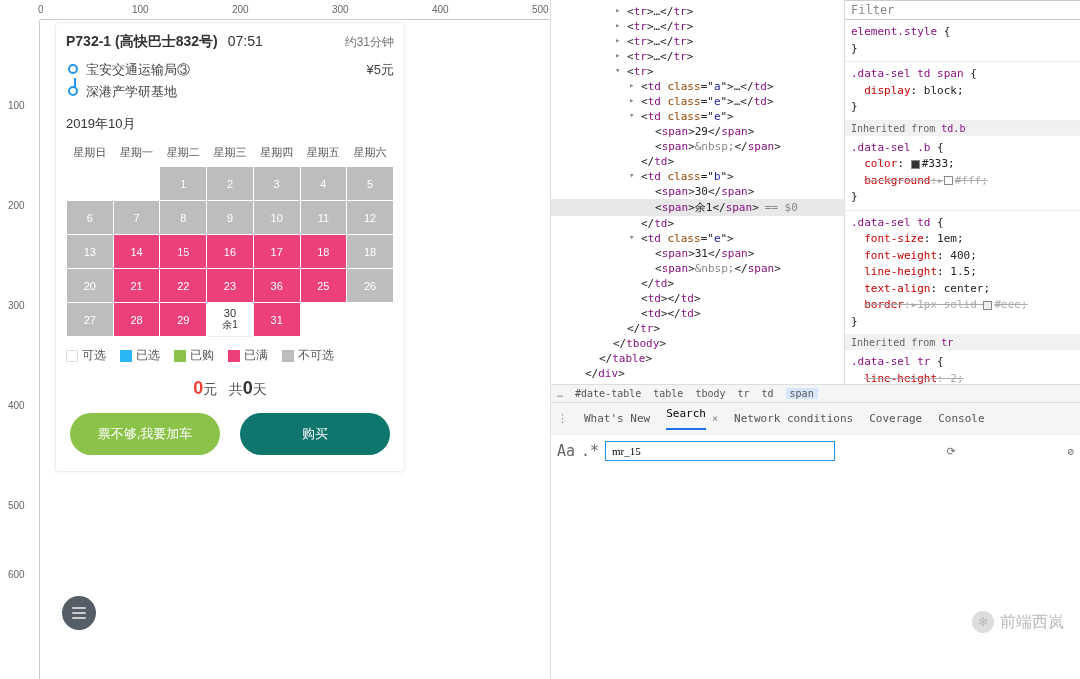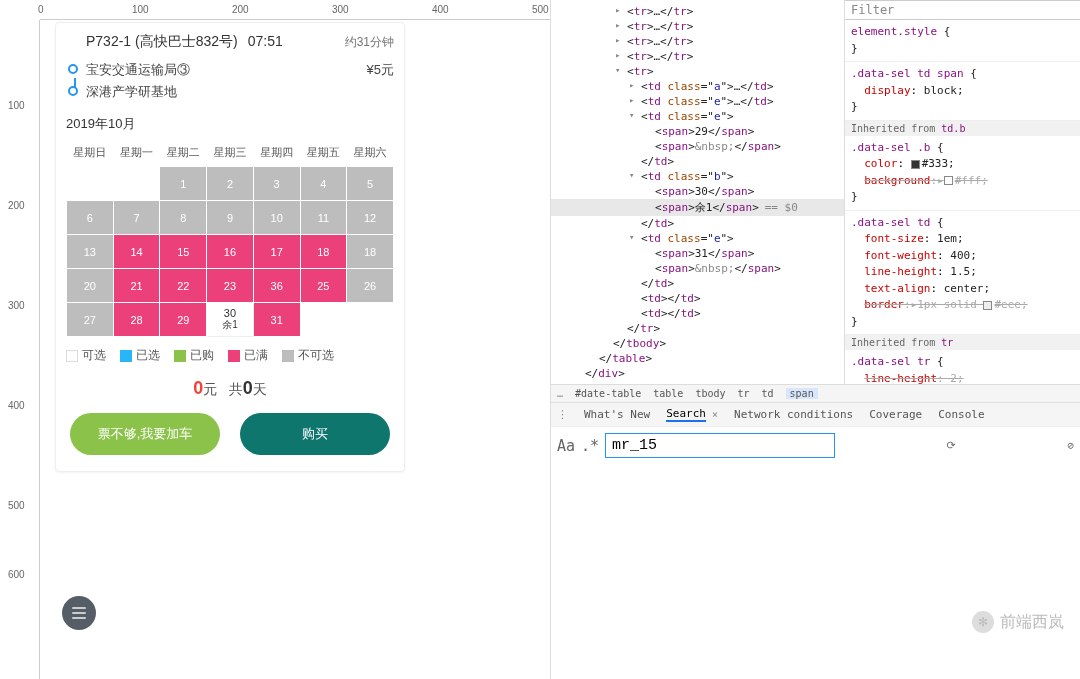--- a/index.html
+++ b/index.html
@@ -5,21 +5,21 @@
 * { margin: 0; padding: 0; box-sizing: border-box; }
 body { font-family: -apple-system, "Helvetica Neue", Arial, sans-serif; background: #fff; width: 1080px; height: 679px; overflow: hidden; position: relative; }
 .rulers { position: absolute; top: 0; left: 0; pointer-events: none; }
 .ruler-h { position: absolute; top: 0; left: 40px; height: 20px; width: 510px; border-bottom: 1px solid #ccc; font-size: 10px; color: #666; }
 .ruler-h span { position: absolute; top: 4px; }
 .ruler-v { position: absolute; top: 20px; left: 0; width: 40px; height: 659px; border-right: 1px solid #ccc; font-size: 10px; color: #666; }
 .ruler-v span { position: absolute; left: 8px; }
 
 .app { position: absolute; left: 55px; top: 22px; width: 350px; background: #fff; border: 1px solid #eee; border-radius: 4px; box-shadow: 0 1px 3px rgba(0,0,0,0.05); padding: 10px 10px 16px; }
 .title-row { display: flex; align-items: baseline; gap: 10px; font-size: 14px; color: #333; margin-bottom: 10px; }
-.title-row .t1 { font-weight: 400; margin-left: 20px; }
+.title-row .t1 { font-weight: 700; }
 .title-row .t3 { margin-left: auto; color: #777; font-size: 12px; }
 .stops { margin: 6px 0 14px; }
 .stop { position: relative; padding-left: 20px; font-size: 13px; color: #444; margin: 4px 0; display: flex; align-items: center; }
 .stop .circle { position: absolute; left: 2px; top: 3px; width: 10px; height: 10px; border: 2px solid #2396f3; border-radius: 50%; background: #fff; }
 .stop-line { position: absolute; left: 8px; top: 17px; width: 2px; height: 16px; background: #2396f3; }
 .price { margin-left: auto; color: #444; font-size: 13px; }
 .month { font-size: 13px; color: #333; margin: 6px 0 6px; }
 .cal { width: 100%; border-collapse: collapse; }
 .cal th { font-size: 11px; color: #555; padding: 6px 0; font-weight: 400; }
 .cal td { width: 14.28%; height: 34px; text-align: center; font-size: 11px; border: 1px solid #fff; position: relative; }
@@ -62,26 +62,26 @@
 .strike { text-decoration: line-through; color: #aaa; }
 .brace { color: #222; }
 .colorbox { display: inline-block; width: 9px; height: 9px; border: 1px solid #888; margin-right: 2px; vertical-align: middle; }
 
 .breadcrumb { border-top: 1px solid #ddd; padding: 3px 6px; font-size: 10px; display: flex; gap: 12px; color: #555; background: #f5f5f5; }
 .breadcrumb .bc { cursor: pointer; }
 .breadcrumb .bc.sel2 { background: #d8e6fb; padding: 0 4px; }
 .dots3 { color: #888; }
 
 .bottom-tabs { border-top: 1px solid #ddd; padding: 4px 6px; display: flex; gap: 16px; font-size: 11px; color: #555; align-items: center; background: #f5f5f5; }
-.bottom-tabs .active { color: #000; border-bottom: 2px solid #1a73e8; padding-bottom: 0; }
+.bottom-tabs .active { color: #000; border-bottom: 2px solid #1a73e8; padding-bottom: 8px; }
 .bottom-tabs .close { color: #888; font-size: 10px; margin-left: -10px; }
 
 .search-row { padding: 6px; display: flex; gap: 10px; align-items: center; background: #fff; border-top: 1px solid #eee; }
 .search-row .ic { width: 14px; text-align: center; color: #666; font-size: 15px; }
-.search-row input { flex: 0 0 230px; border: 1px solid #2396f3; padding: 3px 6px; font-family: Liberation Mono, monospace; font-size: 15px; outline: none; }
+.search-row input { flex: 0 0 230px; border: 1px solid #2396f3; padding: 3px 6px; font-family: Liberation Serif, serif; font-size: 11px; outline: none; }
 .search-row .ric { margin-left: auto; color: #666; cursor: pointer; }
 
 .blank { flex: 1; background: #fff; }
 .watermark { position: absolute; right: 16px; bottom: 46px; display: flex; align-items: center; gap: 6px; color: #bbb; font-size: 16px; font-family: sans-serif; }
 .watermark .wicon { width: 22px; height: 22px; border-radius: 50%; background: #ddd; display: flex; align-items: center; justify-content: center; font-size: 12px; }
 </style>
 </head>
 <body>
 
 <div class="rulers">

